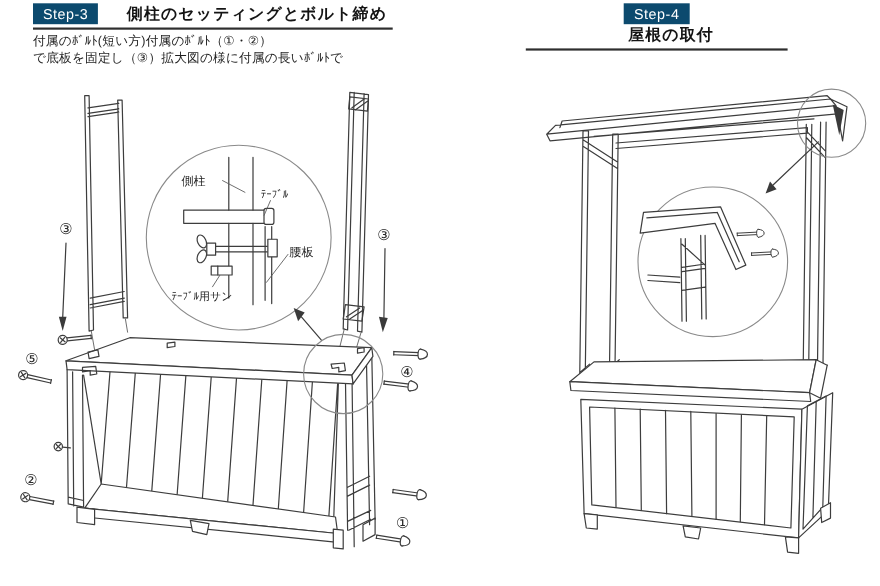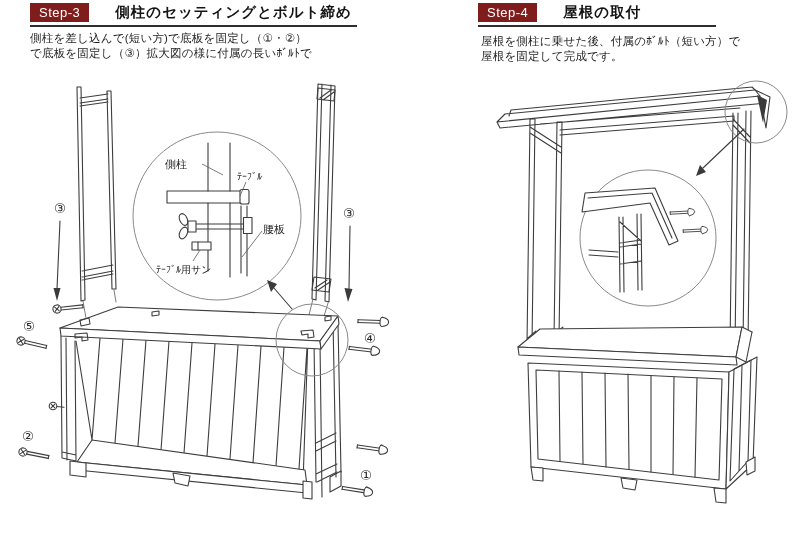--- a/index.html
+++ b/index.html
@@ -1,19 +1,19 @@
 <!DOCTYPE html>
 <html><head>
 <meta charset="utf-8">
 <style>
   html,body{margin:0;padding:0;background:#fff;}
   .page{position:relative;width:800px;height:533px;background:#ffffff;overflow:hidden;
         font-family:"Liberation Sans","DejaVu Sans",sans-serif;}
   .step-header{position:absolute;display:flex;align-items:center;border-bottom:2px solid #2e2e2e;padding-bottom:3px;}
-  .step-badge{background:#7f1d1d;color:#ffffff;font-size:13px;line-height:17px;padding:1px 9px;letter-spacing:0.5px;}
+  .step-badge{background:#0c4a6e;color:#ffffff;font-size:13px;line-height:17px;padding:1px 9px;letter-spacing:0.5px;}
   .step-title{margin-left:26px;font-size:14.5px;font-weight:600;color:#141414;letter-spacing:1px;}
   .body-text{position:absolute;font-size:11.5px;line-height:15.4px;color:#1f1f1f;letter-spacing:0.2px;white-space:nowrap;}
   svg{position:absolute;top:0;}
   svg .ink{stroke:#3d3d3d;stroke-width:1.1;fill:none;stroke-linecap:round;stroke-linejoin:round;}
   svg .inkw{stroke:#3d3d3d;stroke-width:1.1;fill:#ffffff;stroke-linejoin:round;}
   svg .thin{stroke:#5a5a5a;stroke-width:0.8;fill:none;}
   svg .ccl{stroke:#8a8a8a;stroke-width:1;fill:#ffffff;}
   svg .ccl2{stroke:#8a8a8a;stroke-width:1;fill:none;}
   svg .dark{fill:#3a3a3a;stroke:none;}
   svg text.lbl{font-family:"Liberation Sans","DejaVu Sans",sans-serif;font-size:11px;fill:#1d1d1d;}
@@ -22,21 +22,21 @@
 </head>
 <body>
 
 <div class="page">
 
   <div class="step-header" style="left:30px;top:3px;width:327px;">
     <span class="step-badge">Step-3</span>
     <span class="step-title">側柱のセッティングとボルト締め</span>
   </div>
   <div class="body-text" style="left:30px;top:31px;">
-    <div>側柱を差し込んで(短い方)で底板を固定し（①・②）</div>
+    <div>付属のﾎﾞﾙﾄ(短い方)付属のﾎﾞﾙﾄ（①・②）</div>
     <div>で底板を固定し（③）拡大図の様に付属の長いﾎﾞﾙﾄで</div>
   </div>
 
   <svg style="left:0;" width="400" height="533" viewBox="0 0 400 533">
     <defs>
       <g id="bolt">
         <line x1="4" y1="-1.4" x2="26" y2="-1.4"></line>
           <line x1="4" y1="1.4" x2="26" y2="1.4"></line>
         <line x1="26" y1="-1.7" x2="26" y2="1.7"></line>
         <circle cx="0" cy="0" r="4.1" fill="#ffffff"></circle>
@@ -163,27 +163,23 @@
     <g>
       <text class="num" x="60" y="213">③</text>
       <text class="num" x="29" y="331">⑤</text>
       <text class="num" x="28" y="441">②</text>
       <text class="num" x="349" y="218">③</text>
       <text class="num" x="370" y="343">④</text>
       <text class="num" x="366" y="480">①</text>
     </g>
   </svg>
 
-  <div class="step-header" style="left:478px;top:3px;width:238px;">
+  <div class="step-header" style="left:478px;top:3px;width:238px;flex-direction:column;">
     <span class="step-badge">Step-4</span>
     <span class="step-title">屋根の取付</span>
-  </div>
-  <div class="body-text" style="left:481px;top:34px;">
-    <div>屋根を側柱に乗せた後、付属のﾎﾞﾙﾄ（短い方）で</div>
-    <div>屋根を固定して完成です。</div>
   </div>
 
   <svg style="left:400px;" width="400" height="533" viewBox="400 0 400 533">
 
     <g class="ink">
       <path d="M497,122 L760,96 M505,114 L755,90 M497,122 L505,114
                M500,128 L766,103 M497,122 L500,128
                M511,110 L752,87 M511,110 L509,116 M752,87 L755,90
                M540,124 L740,108"></path>
       <path class="inkw" d="M755,90 L770,97 L766,128 L760,96 Z"></path>

